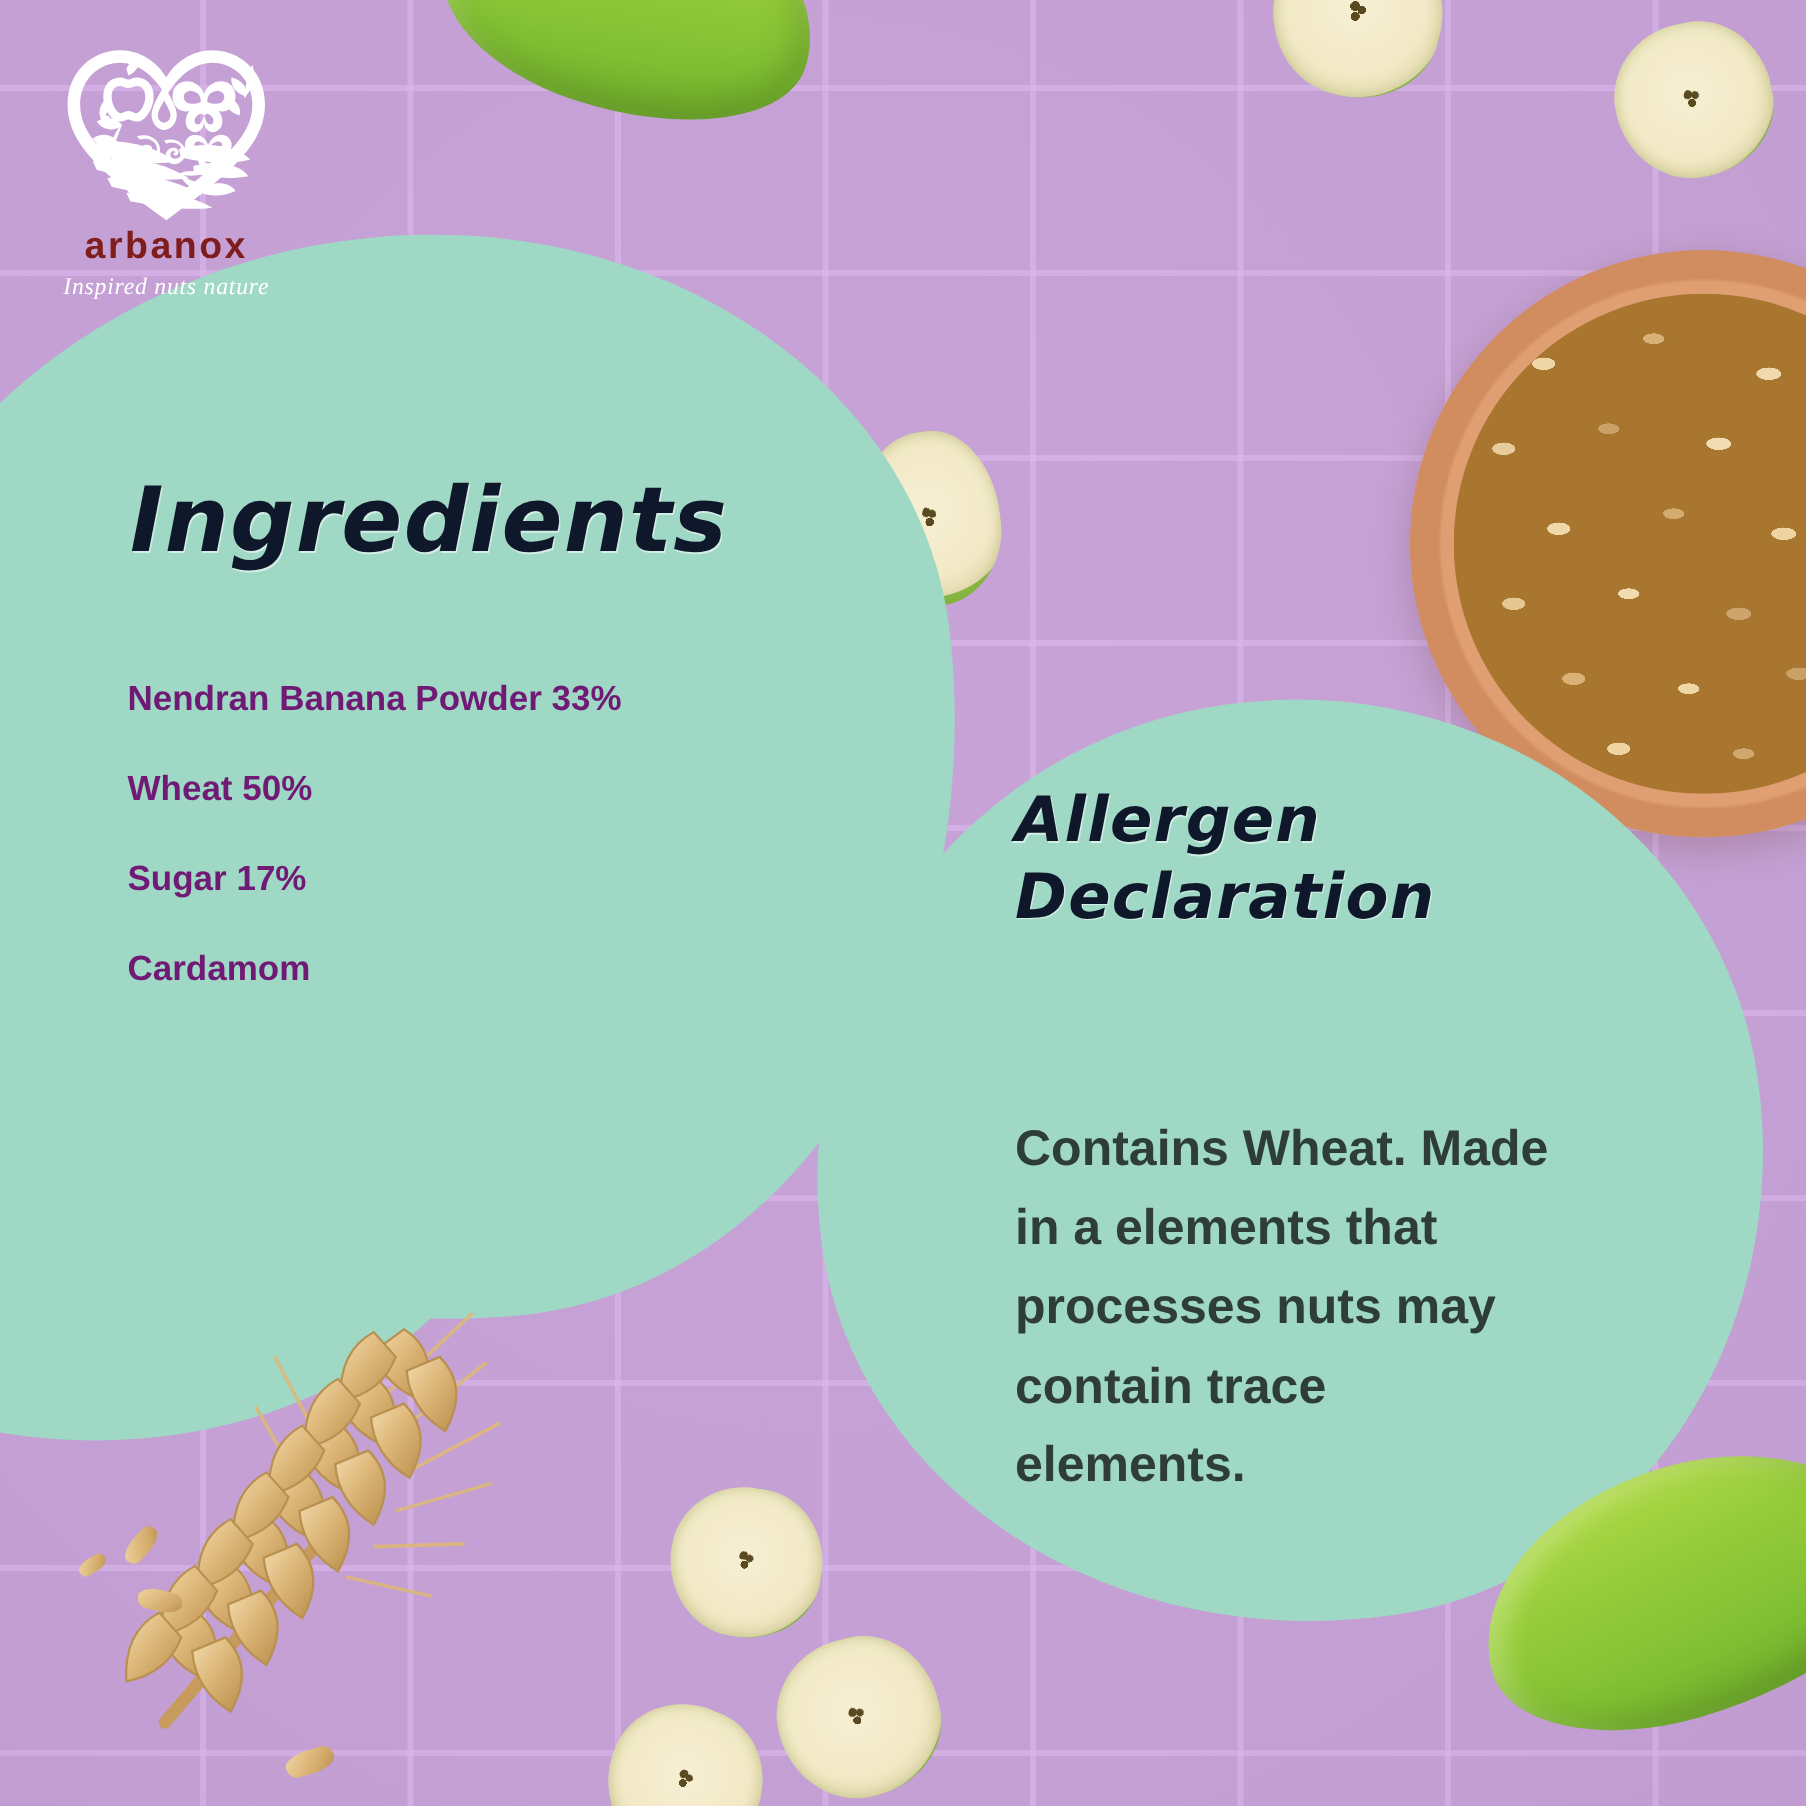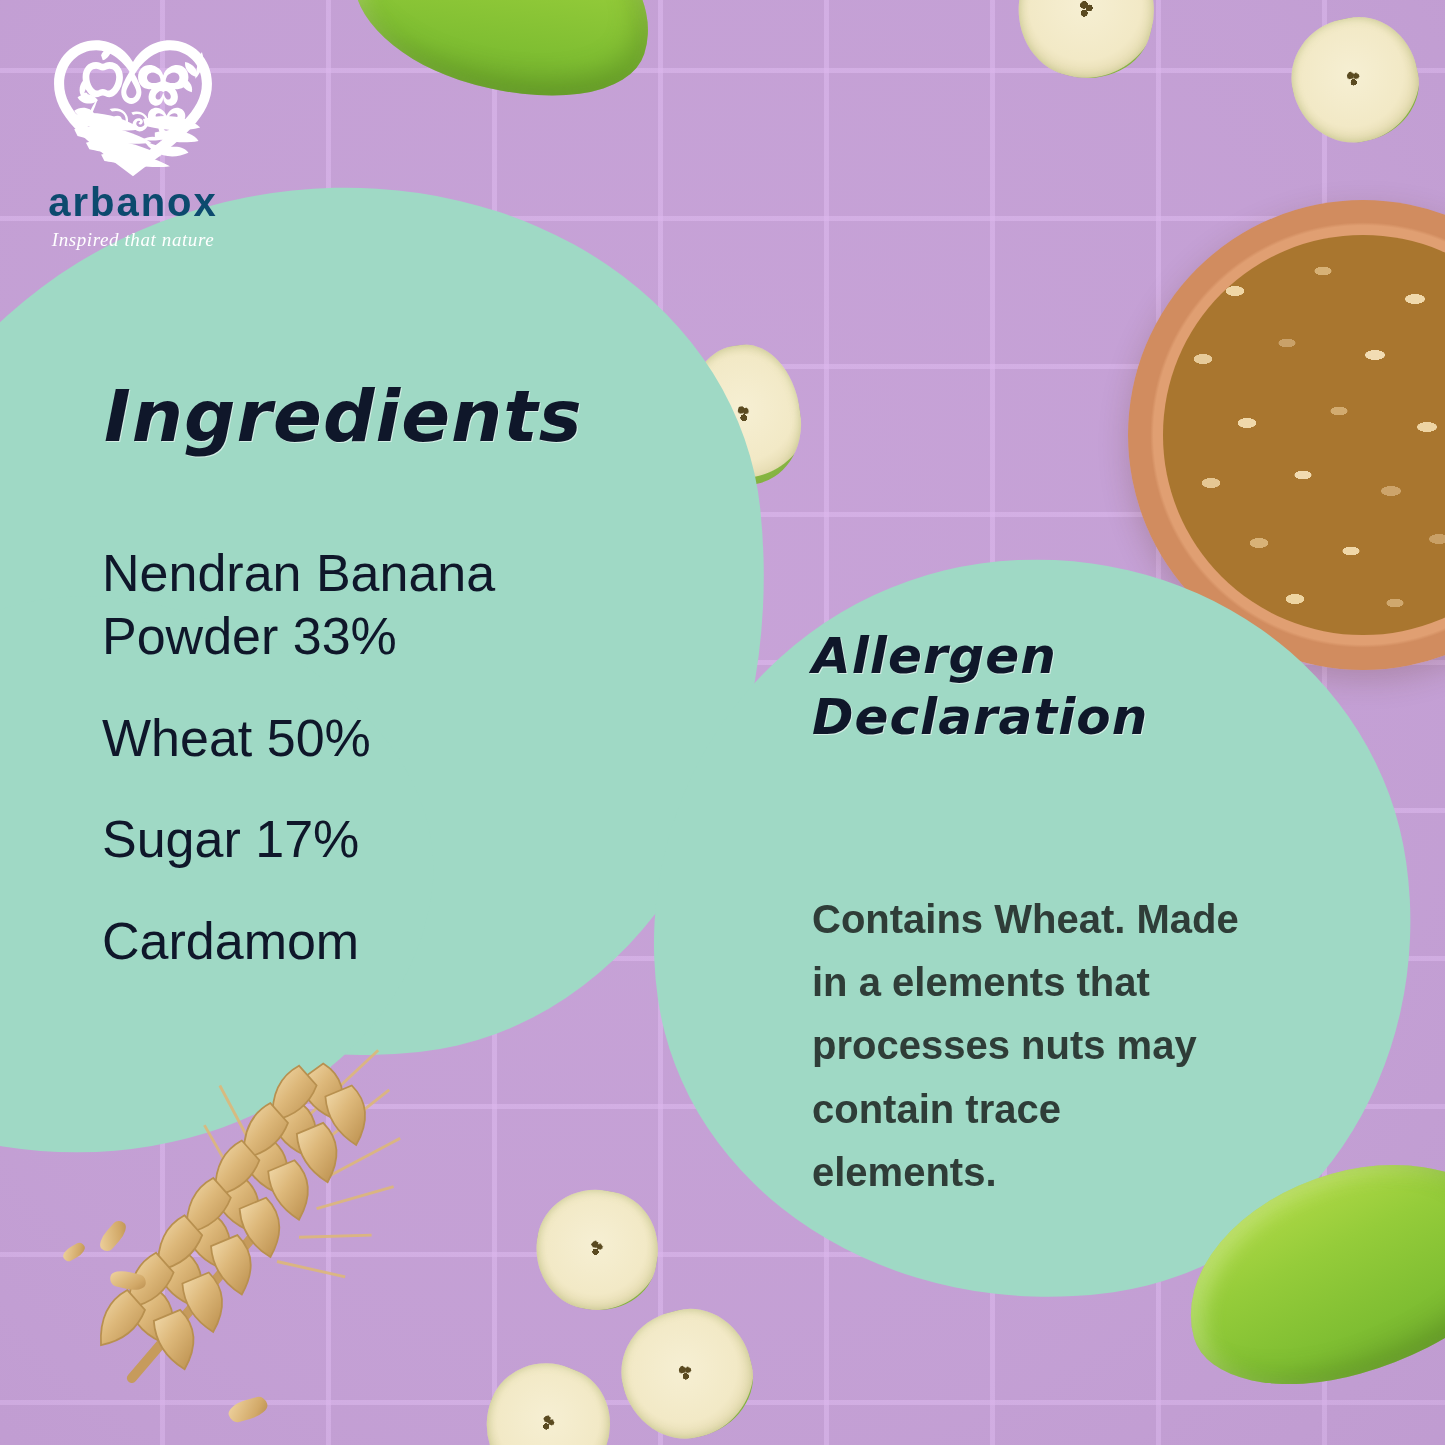--- a/index.html
+++ b/index.html
@@ -71,22 +71,22 @@
   .logo {
     position: absolute;
     left: 28px;
     top: 28px;
     width: 210px;
     text-align: center;
     z-index: 40;
   }
   .logo-mark { width: 168px; height: 152px; display: block; margin: 0 auto; }
   .logo-word {
-    color: #0c4a6e;
-    font-size: 40px;
+    color: #7f1d1d;
+    font-size: 30px;
     font-weight: 700;
     letter-spacing: 2.0px;
     line-height: 1;
     margin-top: 2px;
   }
   .logo-tag {
     color: #ffffff;
     font-family: "Liberation Serif", serif;
     font-style: italic;
     font-size: 19px;
@@ -120,23 +120,23 @@
   }
 
   .ingredients-list {
     position: absolute;
     left: 102px;
     top: 542px;
     width: 460px;
     z-index: 30;
   }
   .ing-item {
-    color: #0f172a;
-    font-size: 52px;
-    font-weight: 400;
+    color: #701a75;
+    font-size: 28px;
+    font-weight: 700;
     line-height: 1.22;
     margin-bottom: 38px;
   }
   .ing-item:last-child { margin-bottom: 0; }
 
   .allergen-body {
     position: absolute;
     left: 812px;
     top: 888px;
     width: 430px;
@@ -355,21 +355,21 @@
 
         <path d="M112 132 C 122 150, 144 158, 166 148 C 162 142, 154 140, 146 141 C 136 142, 122 139, 112 132 Z"></path>
         <path d="M112 132 C 118 128, 128 128, 136 132 C 128 134, 118 134, 112 132 Z"></path>
 
         <path d="M72 96 C 84 92, 96 100, 94 112 C 92 122, 80 126, 74 118 C 70 112, 74 104, 82 104 C 86 104, 88 108, 86 112 C 84 114, 81 113, 81 110 C 83 110, 84 109, 83 108 C 80 107, 77 110, 79 114 C 82 119, 89 118, 91 111 C 93 102, 84 96, 75 99 Z"></path>
         <path d="M98 100 C 110 96, 120 104, 118 114 C 116 122, 106 126, 101 119 C 97 114, 101 106, 108 107 C 112 108, 113 112, 110 114 C 108 115, 106 114, 107 112 C 109 112, 109 110, 107 110 C 104 110, 103 114, 105 116 C 108 119, 114 117, 115 112 C 116 104, 108 100, 100 103 Z"></path>
         <path d="M46 58 C 38 62, 34 72, 38 80 C 40 84, 45 84, 46 80 C 47 77, 44 75, 42 77 C 44 72, 47 65, 46 58 Z"></path>
       </g>
     </svg>
     <div class="logo-word">arbanox</div>
-    <div class="logo-tag">Inspired that nature</div>
+    <div class="logo-tag">Inspired nuts nature</div>
   </div>
 
   <div class="script-head" id="ingredients-title">Ingredients</div>
 
   <div class="ingredients-list">
     <div class="ing-item">Nendran Banana Powder 33%</div>
     <div class="ing-item">Wheat 50%</div>
     <div class="ing-item">Sugar 17%</div>
     <div class="ing-item">Cardamom</div>
   </div>

